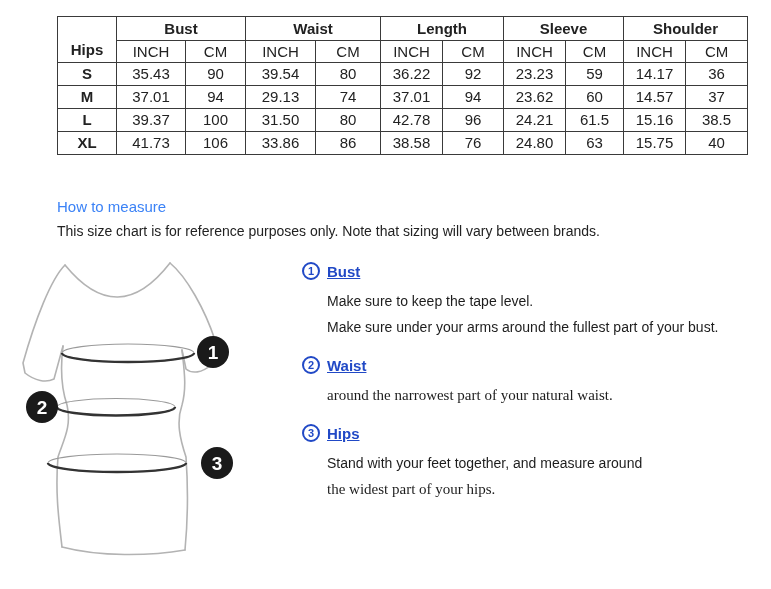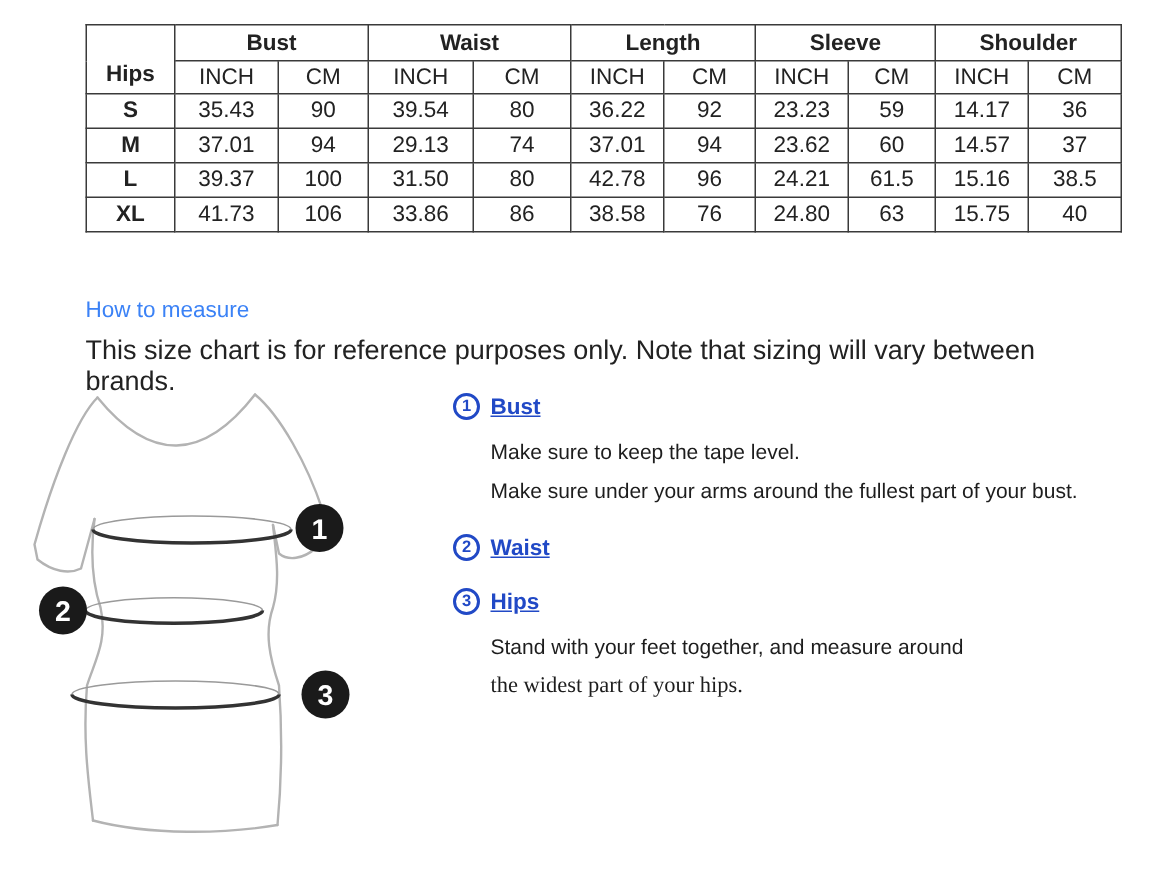--- a/index.html
+++ b/index.html
@@ -19,21 +19,21 @@
     font-weight:normal;color:#222;
   }
   .size-table th.group{font-weight:bold;height:23px;line-height:23px;}
   .size-table th.corner{font-weight:bold;vertical-align:bottom;padding-bottom:1px;}
   .size-table th.unit{font-weight:normal;height:21px;line-height:21px;}
   .size-table th.size-cell{font-weight:bold;}
 
   
   .howto{position:absolute;left:57px;top:198px;width:680px;}
   .howto-heading{font-size:15px;font-weight:normal;color:#3b82f6;}
-  .howto-note{margin-top:8px;font-size:18px;color:#222;}
+  .howto-note{margin-top:8px;font-size:14px;color:#222;}
 
   
   .dress-svg{position:absolute;left:15px;top:245px;}
 
   
   .sections{position:absolute;left:302px;top:260px;width:462px;}
   .section{margin-bottom:14px;}
   .sec-head{display:flex;align-items:center;gap:7px;margin-bottom:6px;height:22px;}
   .circ{
     box-sizing:border-box;width:18px;height:18px;border:2px solid #2149c6;border-radius:50%;
@@ -197,20 +197,21 @@
         <div class="line">Make sure under your arms around the fullest part of your bust.</div>
       </div>
     </div>
 
     <div class="section">
       <div class="sec-head">
         <span class="circ">2</span>
         <a class="sec-link">Waist</a>
       </div>
       <div class="sec-body">
+        <div class="line serif">around the narrowest part of your natural waist.</div>
       </div>
     </div>
 
     <div class="section">
       <div class="sec-head">
         <span class="circ">3</span>
         <a class="sec-link">Hips</a>
       </div>
       <div class="sec-body">
         <div class="line">Stand with your feet together, and measure around</div>

